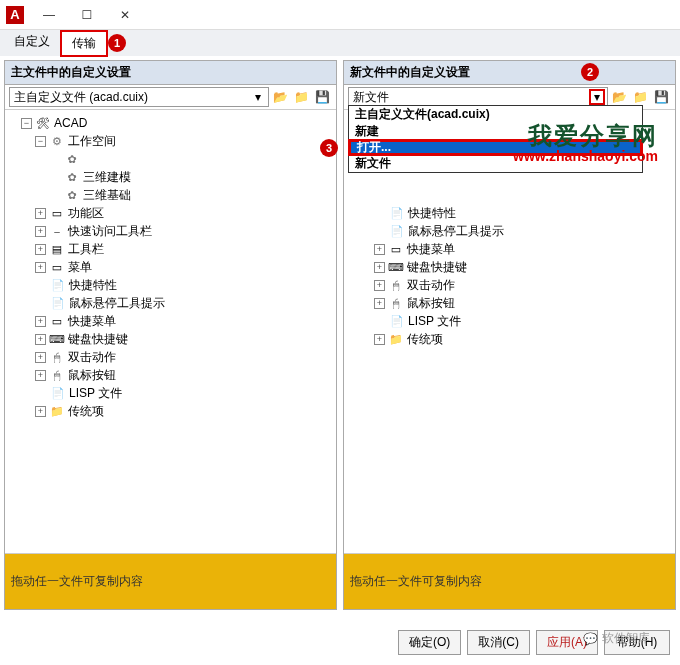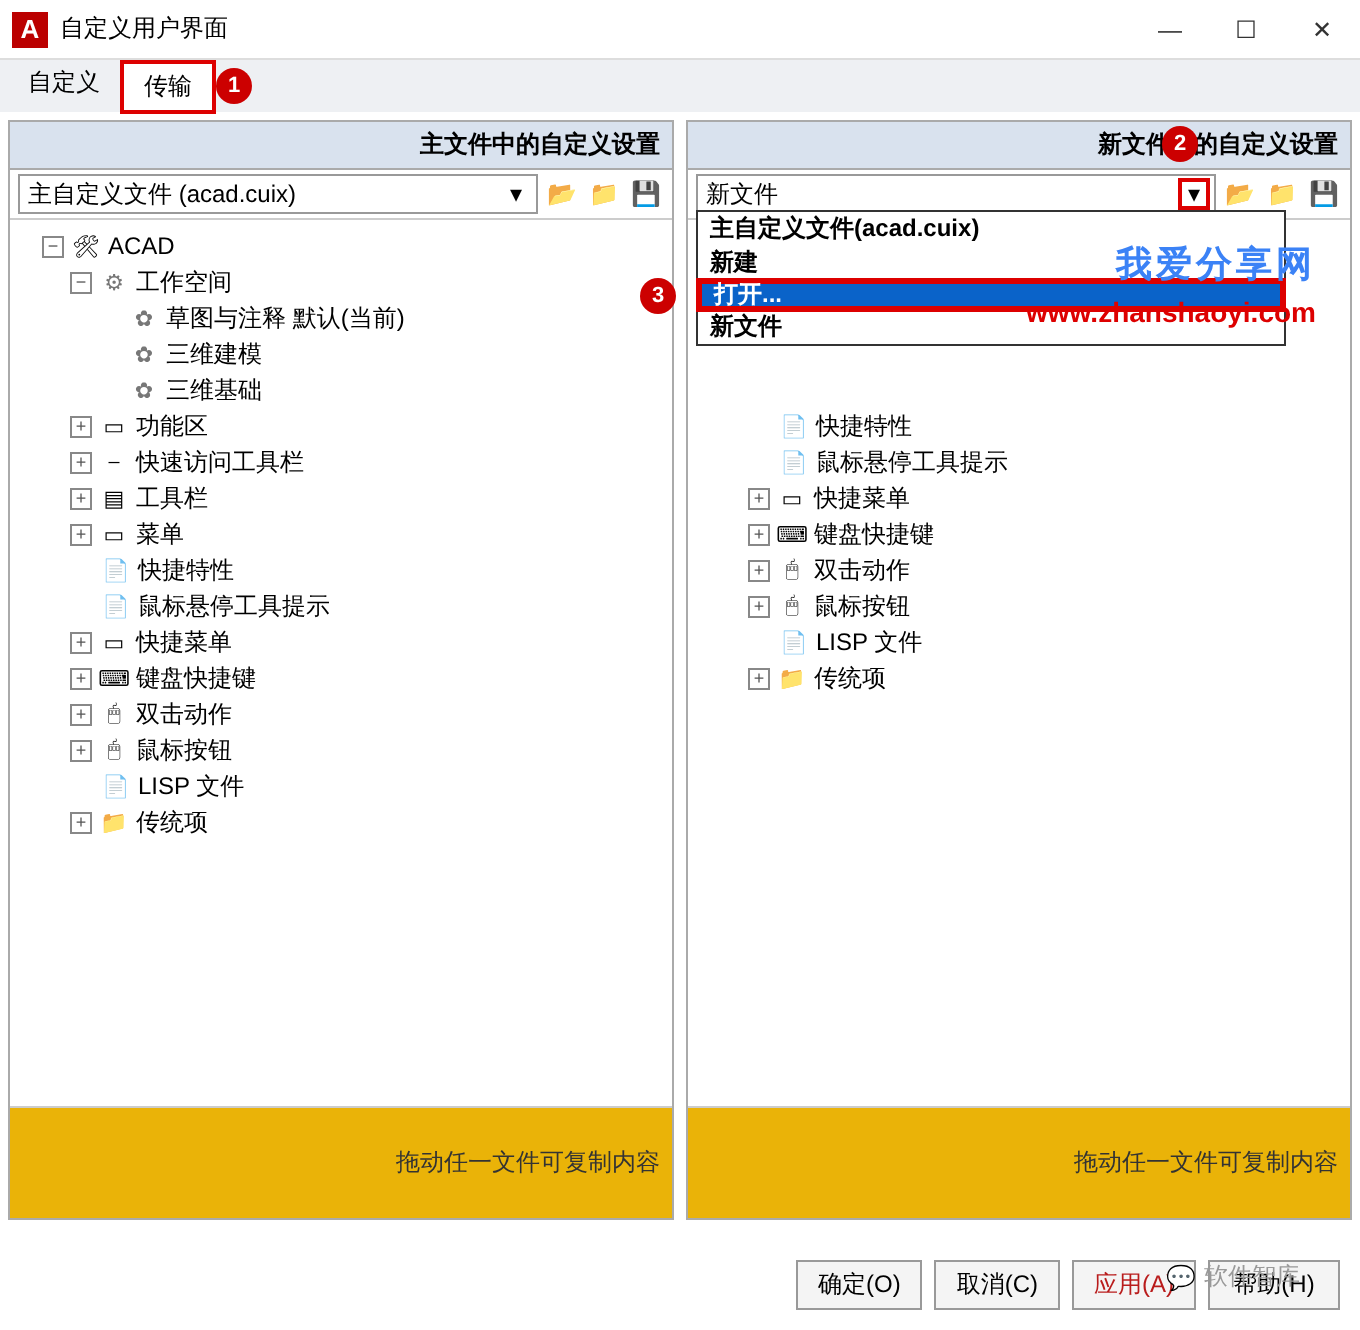--- a/index.html
+++ b/index.html
@@ -9,59 +9,58 @@
 .titlebar .logo { width: 18px; height: 18px; background: #b00; color: #fff; display: flex; align-items: center; justify-content: center; font-weight: bold; font-size: 13px; margin-right: 6px; }
 .titlebar .title { flex: 1; }
 .tb-btn { width: 38px; height: 30px; display: flex; align-items: center; justify-content: center; color: #333; }
 
 .tabrow { height: 26px; background: #eef0f3; display: flex; align-items: flex-start; padding-left: 4px; position: relative; }
 .tab { padding: 3px 10px; }
 .tab.active { background: #fff; border: 2px solid #d00; }
 .callout { width: 18px; height: 18px; border-radius: 50%; background: #c00; color: #fff; display: flex; align-items: center; justify-content: center; font-weight: bold; font-size: 11px; position: absolute; }
 
 .panels { display: flex; gap: 6px; padding: 4px 4px 2px 4px; height: 556px; }
-.panel { flex: 1; border: 1px solid #aaa; display: flex; flex-direction: column; position: relative; text-align: right; }
+.panel { flex: 1; border: 1px solid #aaa; display: flex; flex-direction: column; position: relative; }
 .panel-head { background: #d9e2ee; border-bottom: 1px solid #aaa; padding: 3px 6px; font-weight: bold; }
 .panel-toolbar { display: flex; align-items: center; padding: 2px 4px; gap: 3px; border-bottom: 1px solid #ccc; position: relative; }
 .dd { flex: 1; border: 1px solid #999; background: #fff; height: 20px; display: flex; align-items: center; padding: 0 4px; position: relative; }
 .dd .chev { position: absolute; right: 2px; top: 1px; width: 16px; height: 16px; display: flex; align-items: center; justify-content: center; }
 .dd.hl .chev { border: 2px solid #d00; }
 .ico { width: 18px; height: 18px; display: flex; align-items: center; justify-content: center; color: #666; }
 
 .tree { flex: 1; overflow: auto; padding: 4px 2px; position: relative; background: #fff; }
 .node { display: flex; align-items: center; height: 18px; white-space: nowrap; }
 .ind { display: inline-block; width: 14px; text-align: center; color: #888; }
 .toggle { width: 11px; height: 11px; border: 1px solid #888; display: inline-flex; align-items: center; justify-content: center; font-size: 9px; line-height: 1; margin-right: 2px; color: #555; }
 .nodelabel { padding-left: 2px; }
 .treeico { width: 14px; height: 14px; margin: 0 2px; display: inline-flex; align-items: center; justify-content: center; font-size: 11px; }
 
 .ddlist { position: absolute; top: 44px; left: 4px; right: 32px; border: 1px solid #333; background: #fff; z-index: 10; font-weight: bold; }
 .ddlist .item { padding: 2px 6px; height: 17px; display: flex; align-items: center; }
 .ddlist .item.sel { background: #0a63c9; color: #fff; border: 3px solid #d00; margin: -1px; }
 
 .panel-foot { border-top: 1px solid #ccc; padding: 19px 6px; color: #333; background: #eab308; }
 
-.watermark1 { position: absolute; right: 22px; top: 120px; color: #3b82f6; font-size: 18px; font-weight: bold; z-index: 20; letter-spacing: 2px; }
+.watermark1 { position: absolute; right: 22px; top: 120px; color: #14532d; font-size: 24px; font-weight: bold; z-index: 20; letter-spacing: 2px; }
 .watermark2 { position: absolute; right: 22px; top: 148px; color: #d00; font-size: 14px; font-weight: bold; z-index: 20; }
 .wx { position: absolute; right: 30px; bottom: 18px; color: #999; font-size: 13px; display: flex; align-items: center; gap: 4px; z-index: 20; }
 
 .btnrow { position: absolute; bottom: 10px; right: 10px; display: flex; gap: 6px; }
 .btn { border: 1px solid #999; background: #f4f4f4; padding: 3px 10px; min-width: 60px; text-align: center; }
 .btn.help { min-width: 66px; }
 .btn.dis { color: #b91c1c; }
 
 .gear { color: #777; }
 .folder { color: #d7a64a; }
 </style>
 </head>
 <body>
 
 <div class="titlebar">
   <div class="logo">A</div>
-  <div class="title">自定义用户界面</div>
   <div class="tb-btn">―</div>
   <div class="tb-btn">☐</div>
   <div class="tb-btn close">✕</div>
 </div>
 
 <div class="tabrow">
   <div class="tab">自定义</div>
   <div class="tab active">传输</div>
   <div class="callout" style="left:108px; top:4px;">1</div>
 </div>
@@ -92,21 +91,20 @@
           <span class="toggle">−</span>
           <span class="treeico gear">⚙</span>
           <span class="nodelabel">工作空间</span>
         </div>
       <div class="node">
           <span class="ind"></span>
           <span class="ind"></span>
           <span class="ind"></span>
           <span class="ind"></span>
           <span class="treeico gear">✿</span>
-          <span class="nodelabel">草图与注释 默认(当前)</span>
         </div>
       <div class="node">
           <span class="ind"></span>
           <span class="ind"></span>
           <span class="ind"></span>
           <span class="ind"></span>
           <span class="treeico gear">✿</span>
           <span class="nodelabel">三维建模</span>
         </div>
       <div class="node">

